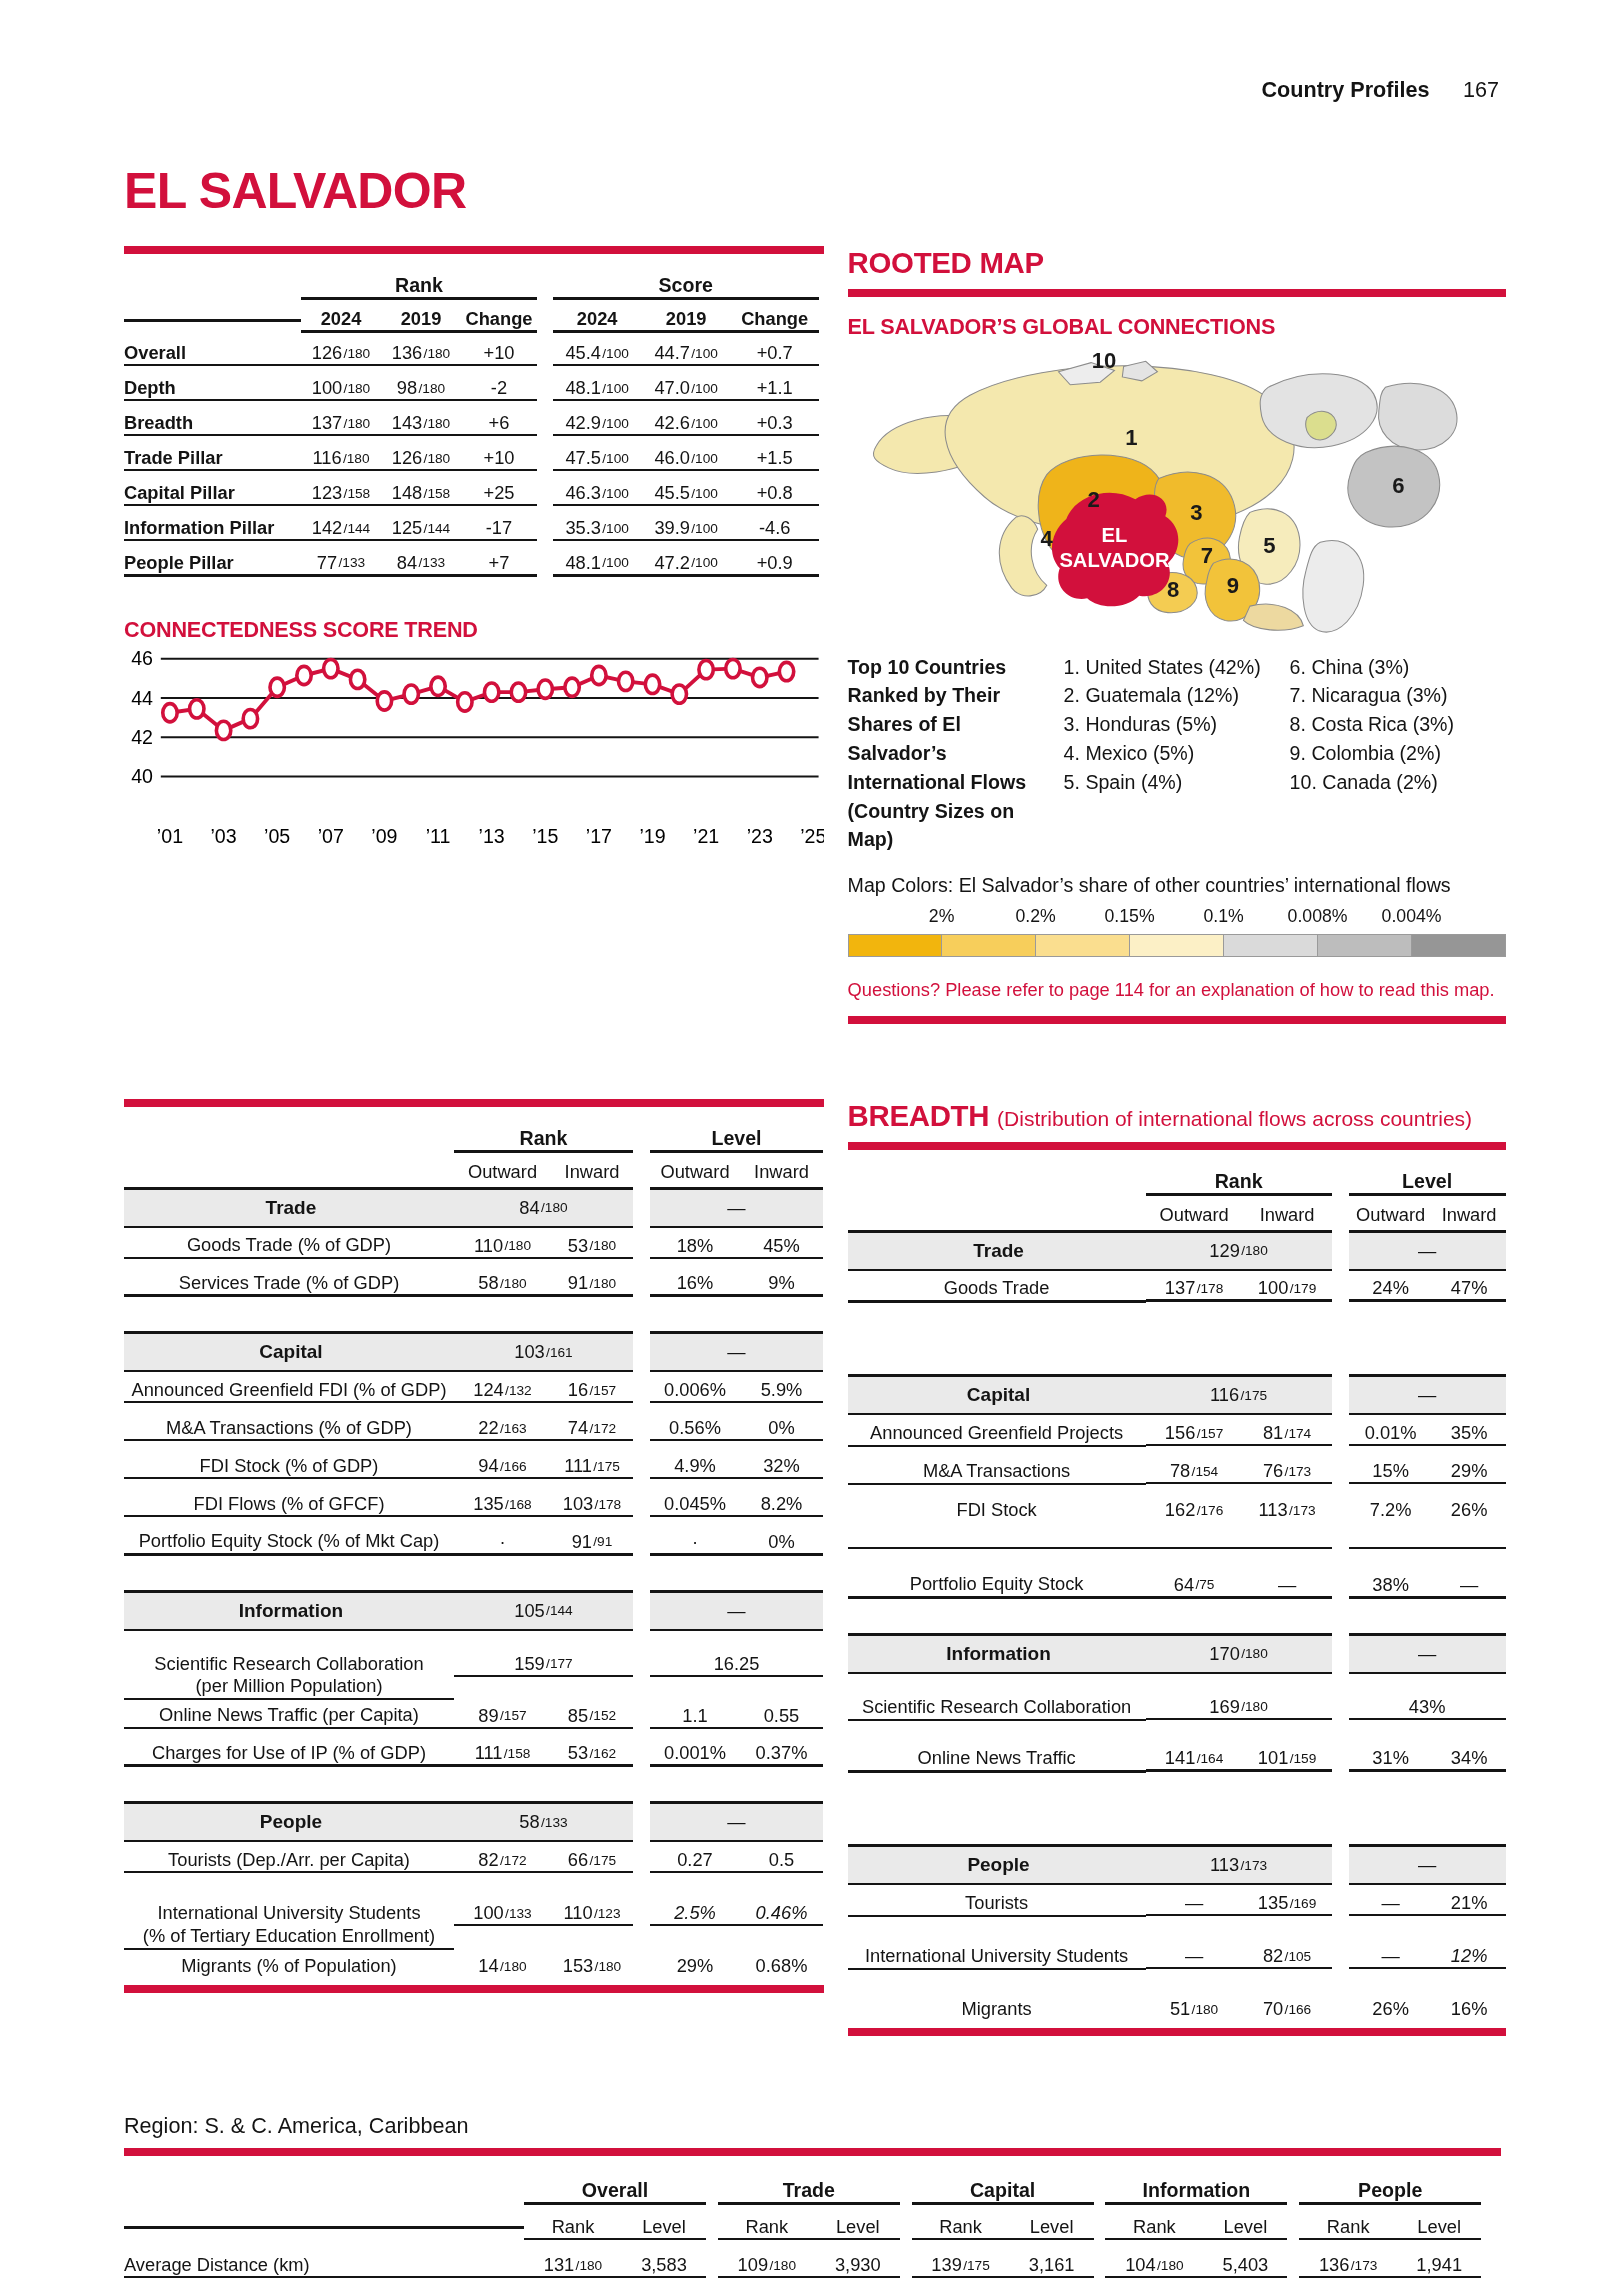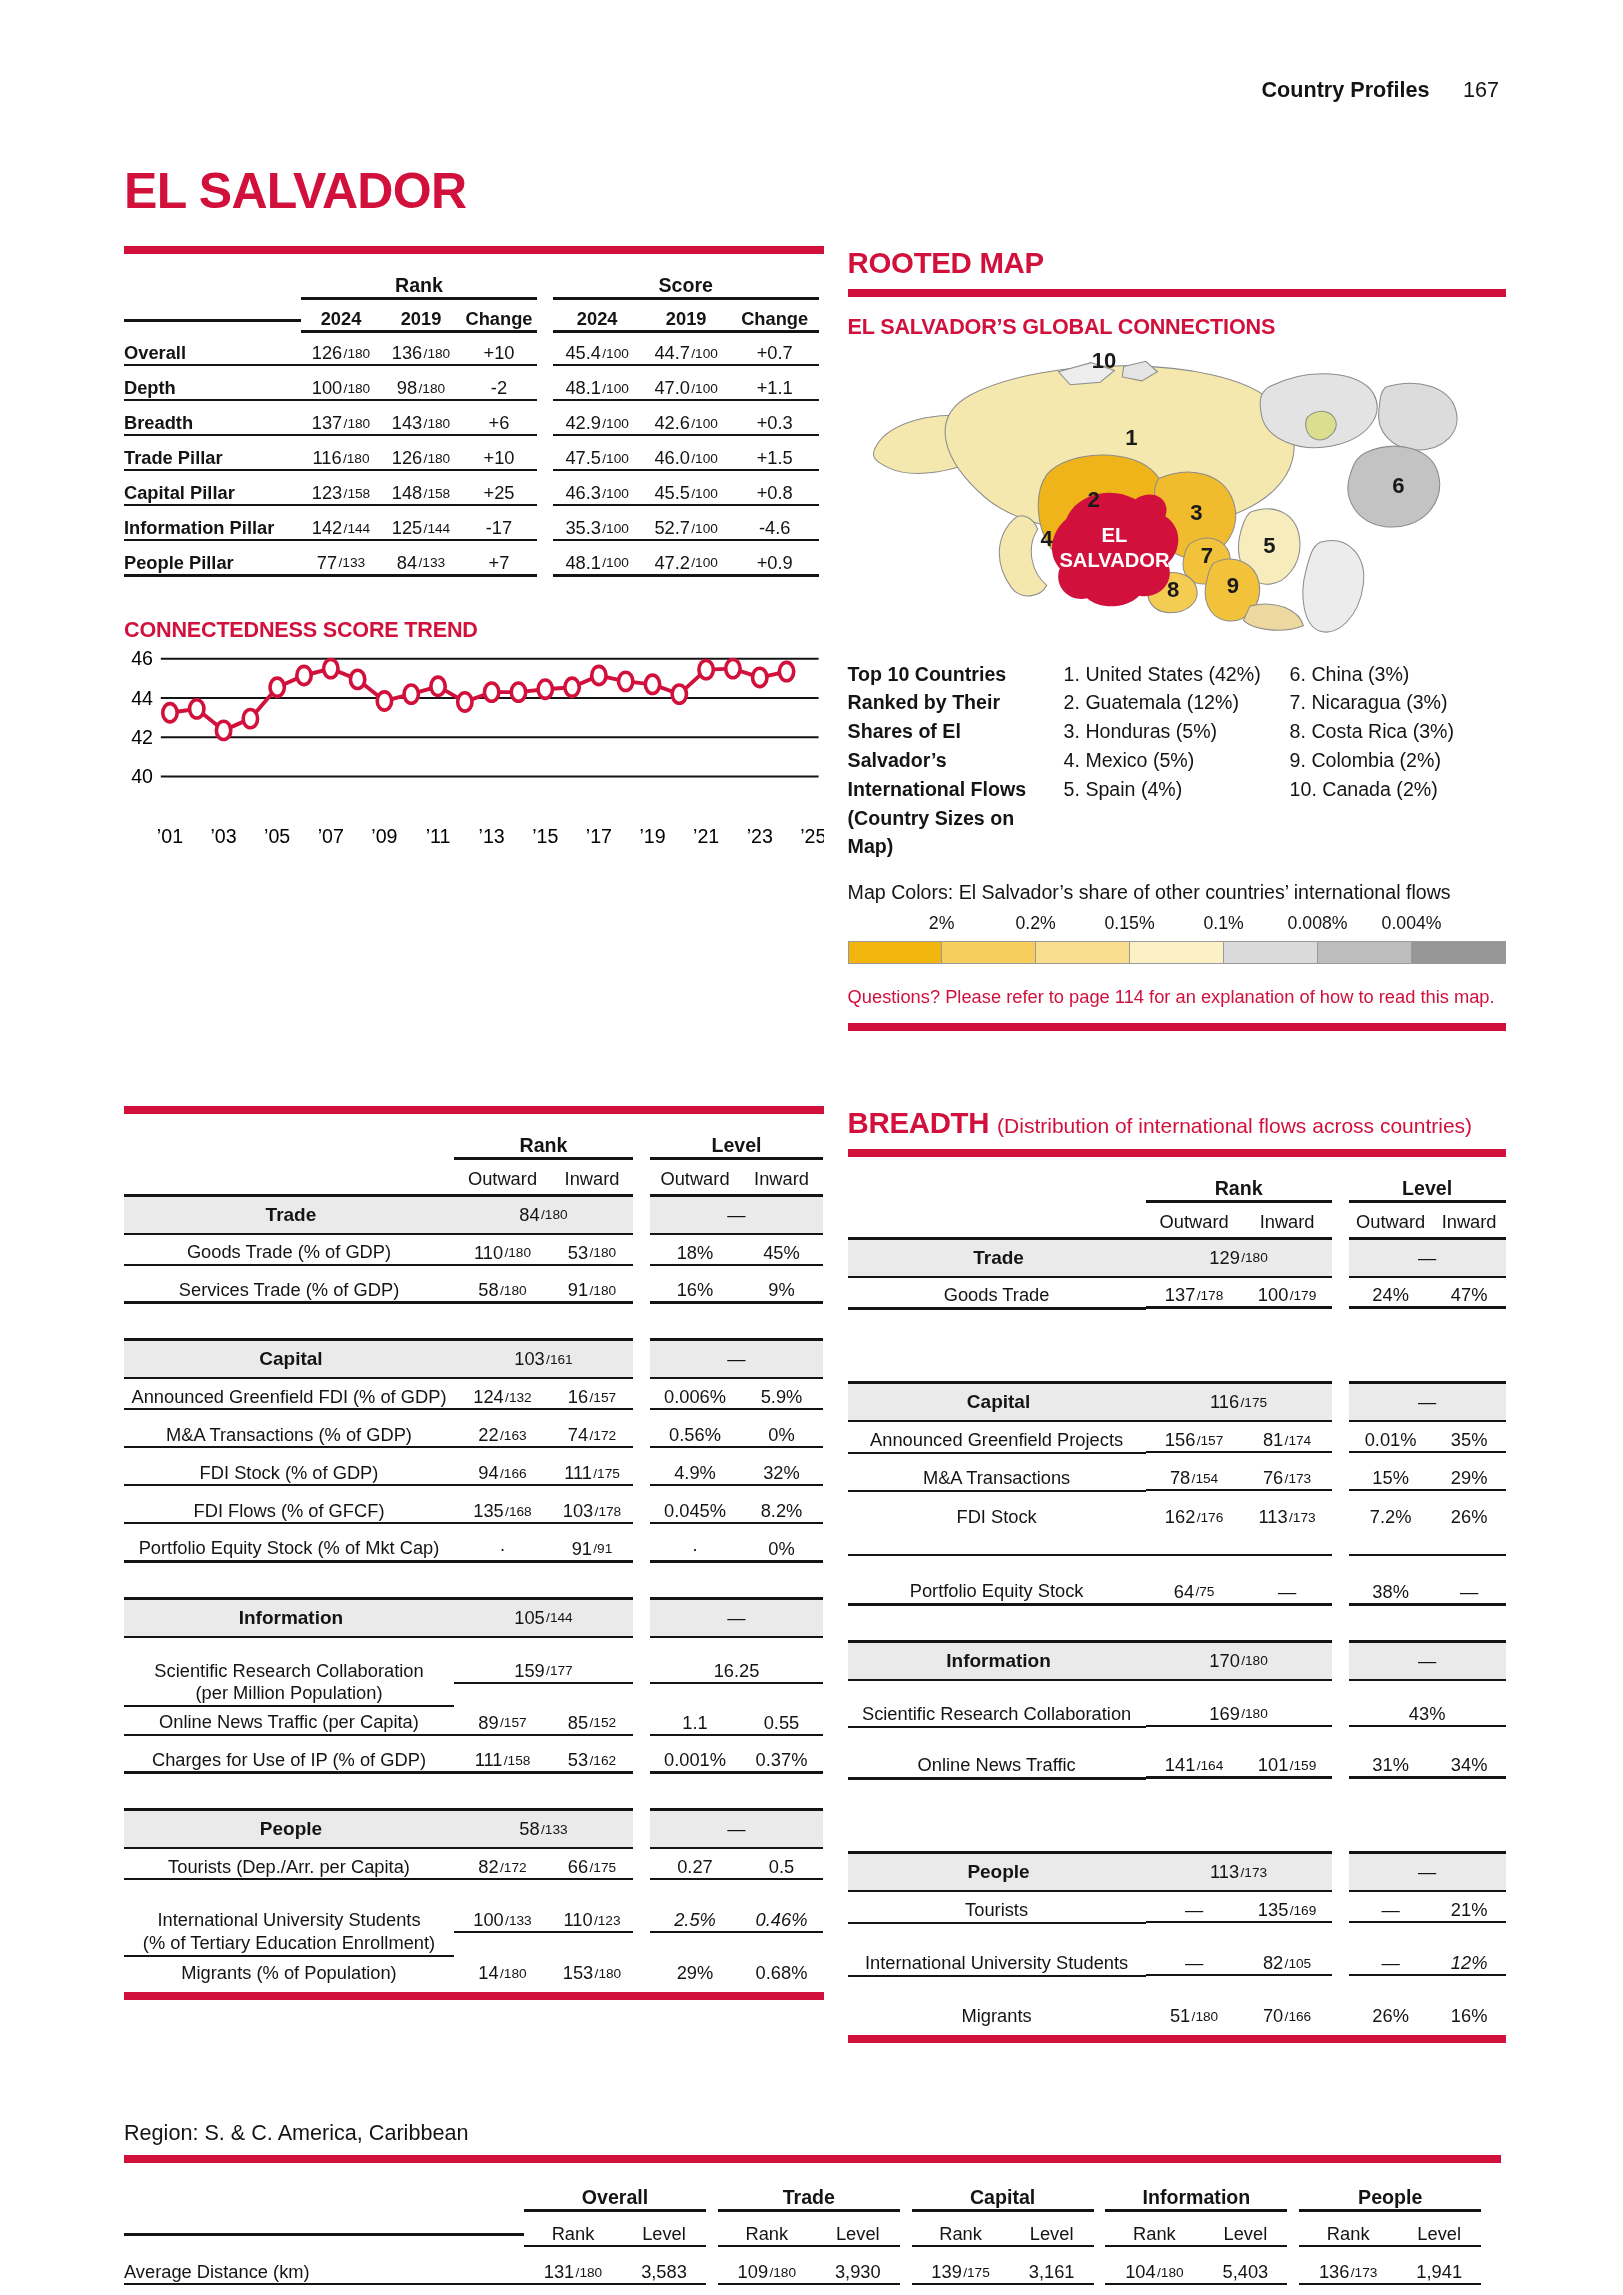--- a/index.html
+++ b/index.html
@@ -58,21 +58,21 @@
   
   .geo-row{display:grid;grid-template-columns:400px 98px 84px 11.8px 98px 84px 11.8px 98px 84px 11.8px 98px 84px 11.8px 98px 84px;align-items:center;}
   .geo-row.row-h1{height:37px;}
   .geo-row.row-h2{height:35px;}
   .geo-row.row-data{height:42px;}
   .geo-head{display:flex;justify-content:space-between;align-items:flex-end;margin-bottom:9.2px;}
   .geo-region{font-size:21.6px;color:var(--ink);}
 
   
   .map-canvas{width:658px;height:306px;}
-  .top10{display:flex;margin-top:7px;}
+  .top10{display:flex;margin-top:0;}
   .top10-intro{width:216px;font-weight:700;font-size:19.6px;line-height:1.47;flex:none;}
   .top10-col{width:226px;font-size:19.6px;line-height:1.47;flex:none;}
   .map-colors-note{font-size:19.6px;margin-top:19.6px;}
   .legend{position:relative;margin-top:37px;height:23.6px;}
   .legend-bar{display:flex;height:23.6px;width:100%;}
   .legend-seg{flex:1;border:0.7px solid #9a9a9a;border-left:none;}
   .legend-seg:first-child{border-left:0.7px solid #9a9a9a;}
   .legend-label{position:absolute;top:-27.5px;transform:translateX(-50%);font-size:17.7px;}
   .questions-note{color:var(--red);font-size:18.3px;margin-top:22px;}
   .map-endrule{margin-top:14.4px;}
@@ -253,21 +253,21 @@
               </div>
               <div class="cell bb2">
                 <span class="num">-17</span>
               </div>
               <div class="cell"></div>
               <div class="cell bb2">
                 <span class="num">35.3</span>
                 <span class="den">/100</span>
               </div>
               <div class="cell bb2">
-                <span class="num">52.7</span>
+                <span class="num">39.9</span>
                 <span class="den">/100</span>
               </div>
               <div class="cell bb2">
                 <span class="num">-4.6</span>
               </div>
             </div>
             <div class="ks-row row-data">
               <div class="cell label bb5">People Pillar</div>
               <div class="cell bb5">
                 <span class="num">77</span>

